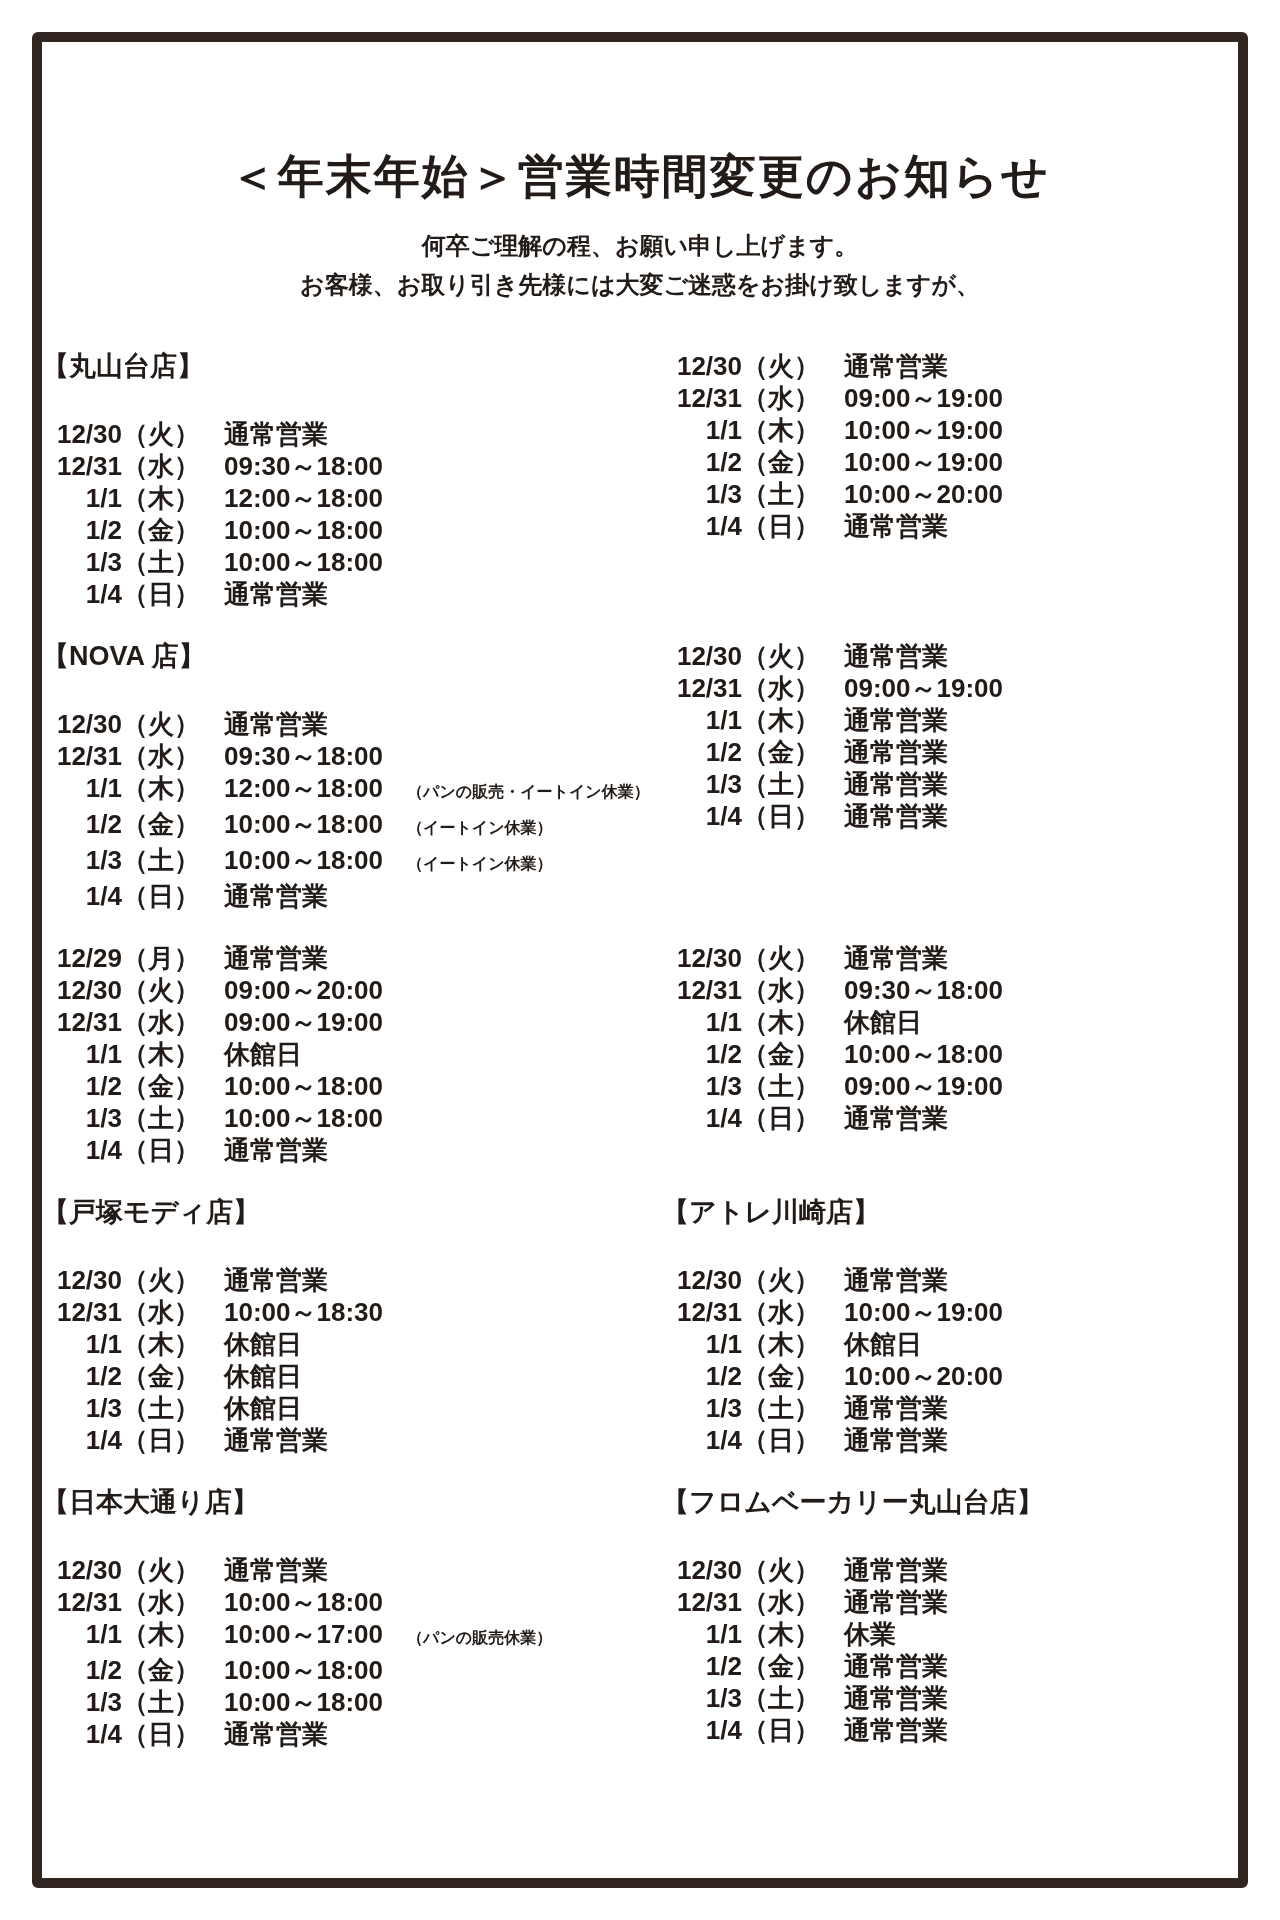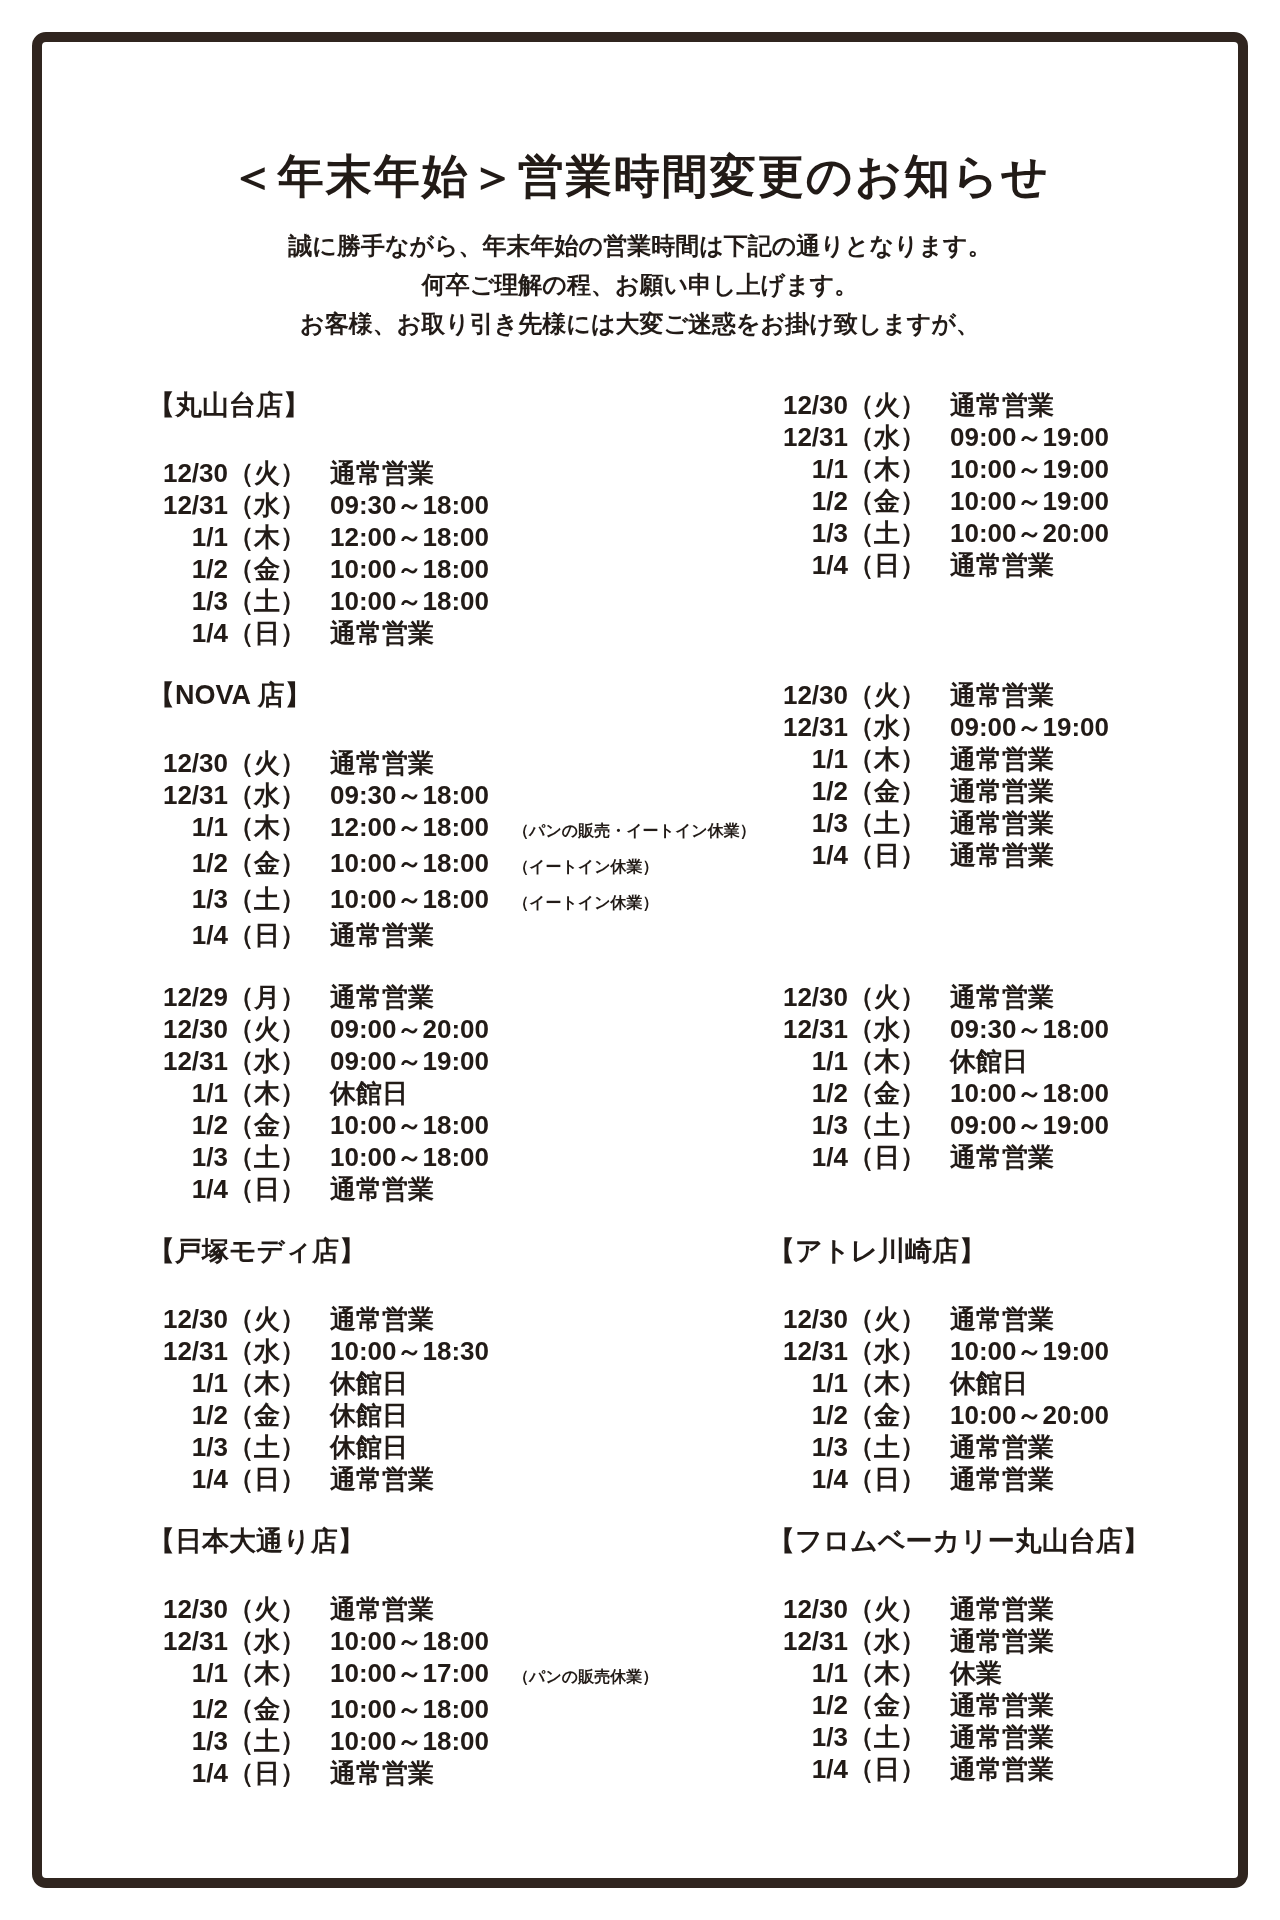--- a/index.html
+++ b/index.html
@@ -15,21 +15,21 @@
     color:var(--text);
     font-family:"Liberation Sans","DejaVu Sans",sans-serif;
     font-weight:700;
     position:relative;
     overflow:hidden;
   }
   .frame{
     position:absolute;
     top:32px;left:32px;right:32px;bottom:32px;
     border:10px solid var(--frame);
-    border-radius:14px;
+    border-radius:6px;
     background:var(--bg);
   }
   .content{
     position:absolute;
     top:0;left:0;right:0;bottom:0;
     padding:0;
   }
   .title{
     margin-top:106px;
     text-align:center;
@@ -39,21 +39,20 @@
     white-space:nowrap;
   }
   .intro{
     margin-top:22px;
     text-align:center;
     font-size:24px;
     line-height:39px;
   }
   .stores-grid{
     margin-top:46px;
-    padding-left:106px;
     padding-right:40px;
     display:grid;
     grid-template-columns:620px auto;
     row-gap:30px;
     align-items:start;
   }
   .store-name{
     font-size:27px;
     line-height:32px;
     margin-bottom:36px;
@@ -81,21 +80,20 @@
     font-size:16px;
   }
 </style>
 </head>
 <body>
 
 <div class="frame">
   <div class="content">
     <div class="title">＜年末年始＞営業時間変更のお知らせ</div>
     <div class="intro">
-      <div>誠に勝手ながら、年末年始の営業時間は下記の通りとなります。</div>
       <div>何卒ご理解の程、お願い申し上げます。</div>
       <div>お客様、お取り引き先様には大変ご迷惑をお掛け致しますが、</div>
     </div>
     <div class="stores-grid">
         <div class="store-section">
           <div class="store-name">【丸山台店】</div>
           <div class="schedule-rows">
             <div class="schedule-row">
               <span class="schedule-date">12/30</span>
               <span class="schedule-day">（火）</span>

